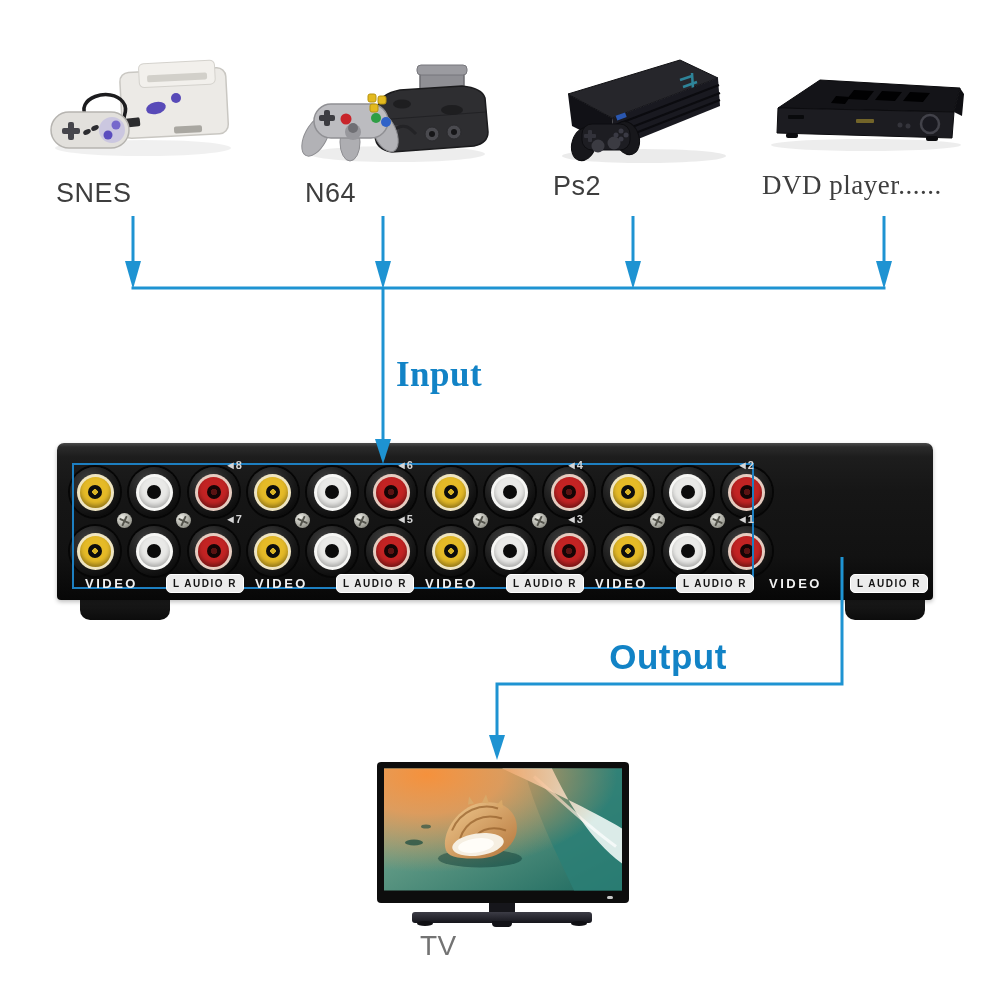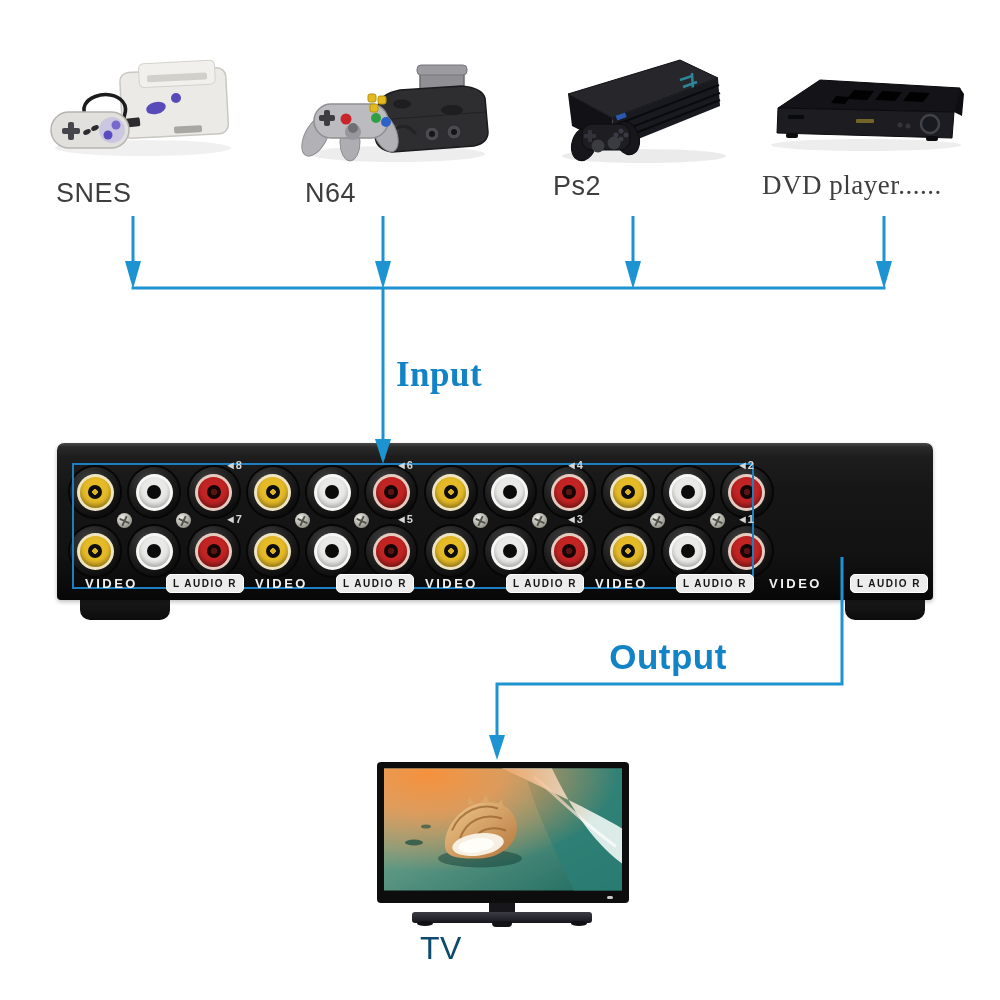--- a/index.html
+++ b/index.html
@@ -463,13 +463,13 @@
     </g>
   </svg>
   <div class="tv-indicator"></div>
 </div>
 <div class="tv-neck"></div>
 <div class="tv-base"></div>
 <div class="tv-base-tab"></div>
 <div class="tv-footpad" style="left:417px;"></div>
 <div class="tv-footpad" style="left:571px;"></div>
 
-<div class="dev-label" style="left:420px;top:930px;width:160px;font-size:32px;color:#0c4a6e;">TV</div>
+<div class="dev-label" style="left:420px;top:930px;width:160px;font-size:28px;color:#737373;">TV</div>
 
 </body></html>

